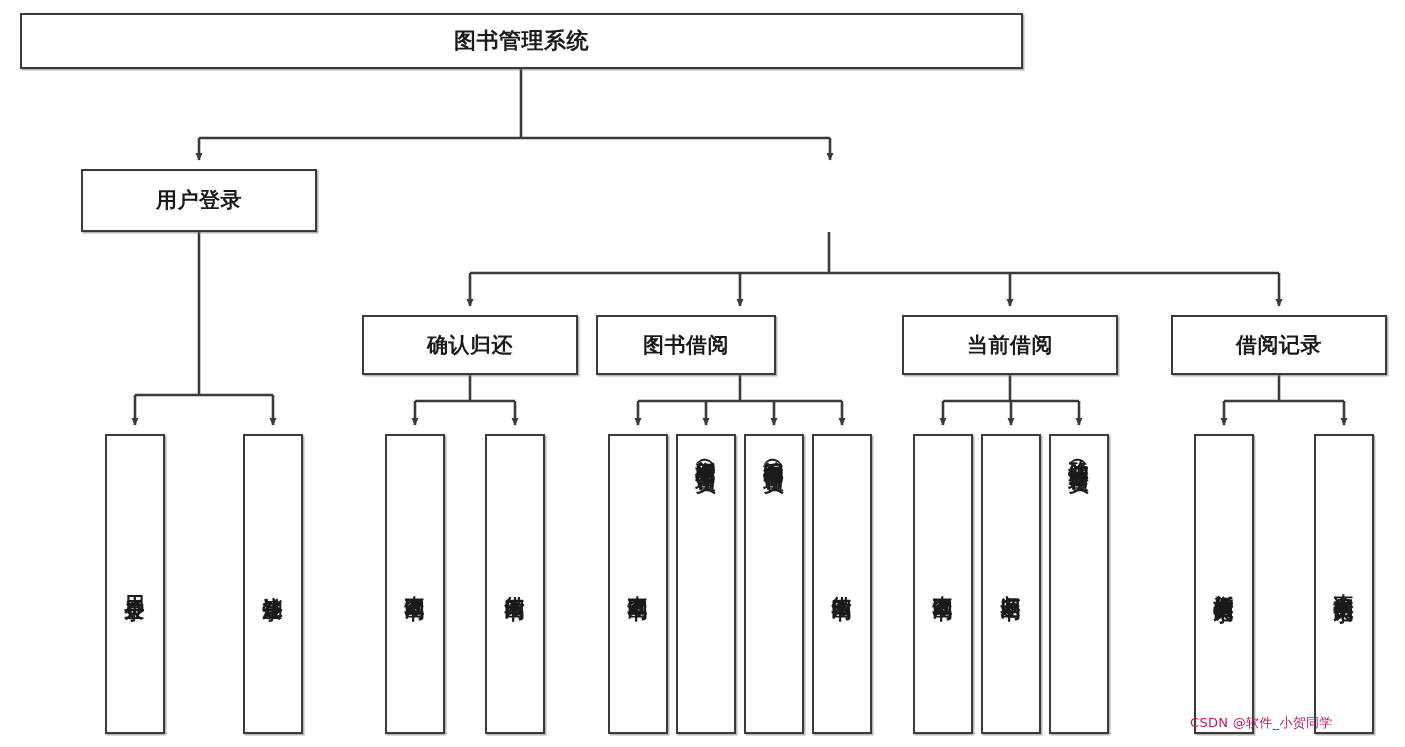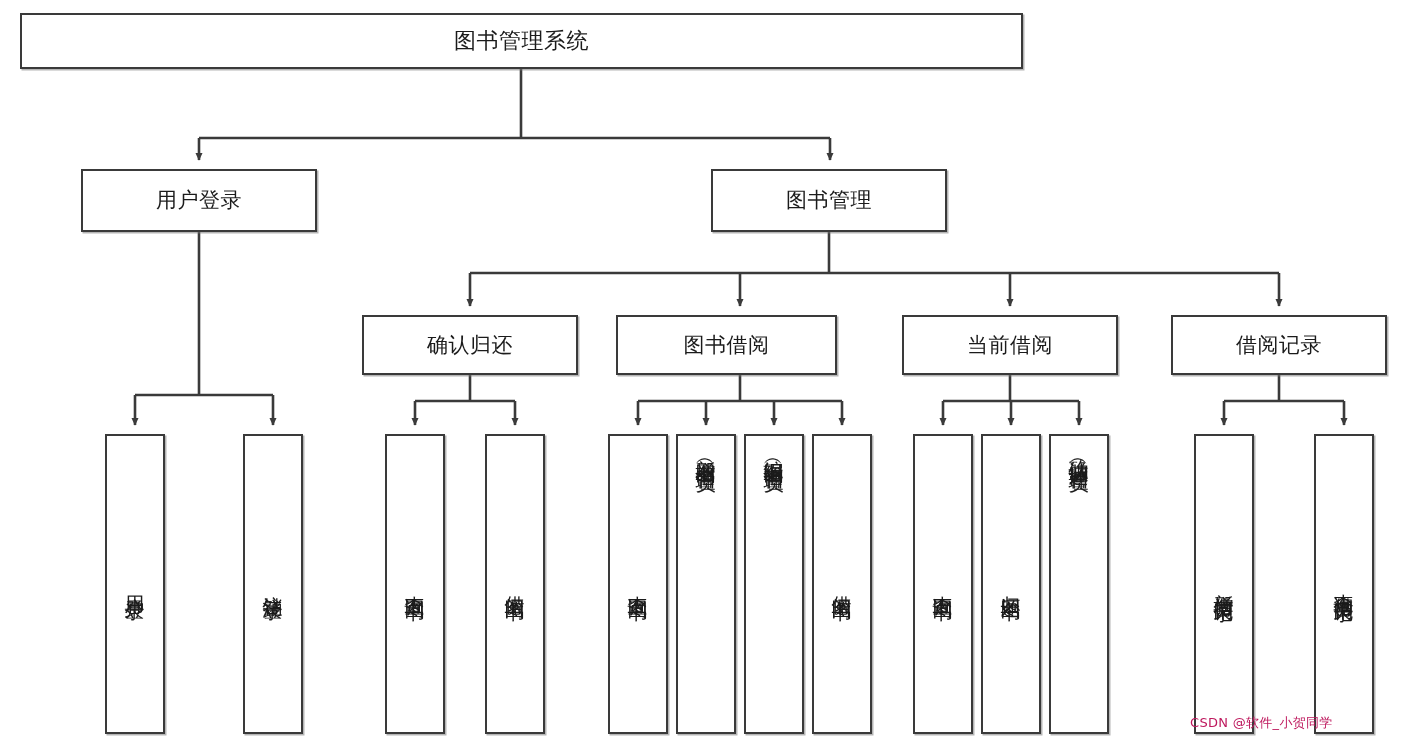--- a/index.html
+++ b/index.html
@@ -34,20 +34,21 @@
     display: flex;
     align-items: center;
     justify-content: center;
     color: #1b1b1b;
     line-height: 1.18;
   }
   .node .lbl {
     display: block;
     text-align: center;
     white-space: pre;
+    font-weight: bold;
   }
   .node.h .lbl {
     font-size: 21px;
     letter-spacing: 0.5px;
   }
   .node.title .lbl {
     font-size: 22px;
     letter-spacing: 0.5px;
   }
   .node.v {
@@ -131,28 +132,25 @@
     </g>
   </svg>
 
   <div class="node h title" style="left:20px;top:13px;width:1003px;height:56px;">
     <span class="lbl">图书管理系统</span>
   </div>
 
   <div class="node h" style="left:81px;top:169px;width:236px;height:63px;">
     <span class="lbl">用户登录</span>
   </div>
-  <div class="node h" style="left:711px;top:169px;width:236px;height:63px;">
-    <span class="lbl">图书管理</span>
-  </div>
 
   <div class="node h" style="left:362px;top:315px;width:216px;height:60px;">
     <span class="lbl">确认归还</span>
   </div>
-  <div class="node h" style="left:616px;top:315px;width:221px;height:60px;align-items:center;">
+  <div class="node h" style="left:596px;top:315px;width:180px;height:60px;align-items:center;">
     <span class="lbl">图书借阅</span>
   </div>
   <div class="node h" style="left:1171px;top:315px;width:216px;height:60px;">
     <span class="lbl">借阅记录</span>
   </div>
   <div class="node h" style="left:902px;top:315px;width:216px;height:60px;">
     <span class="lbl">当前借阅</span>
   </div>
 
   <div class="node v mid" style="left:105px;top:434px;width:60px;height:300px;">

